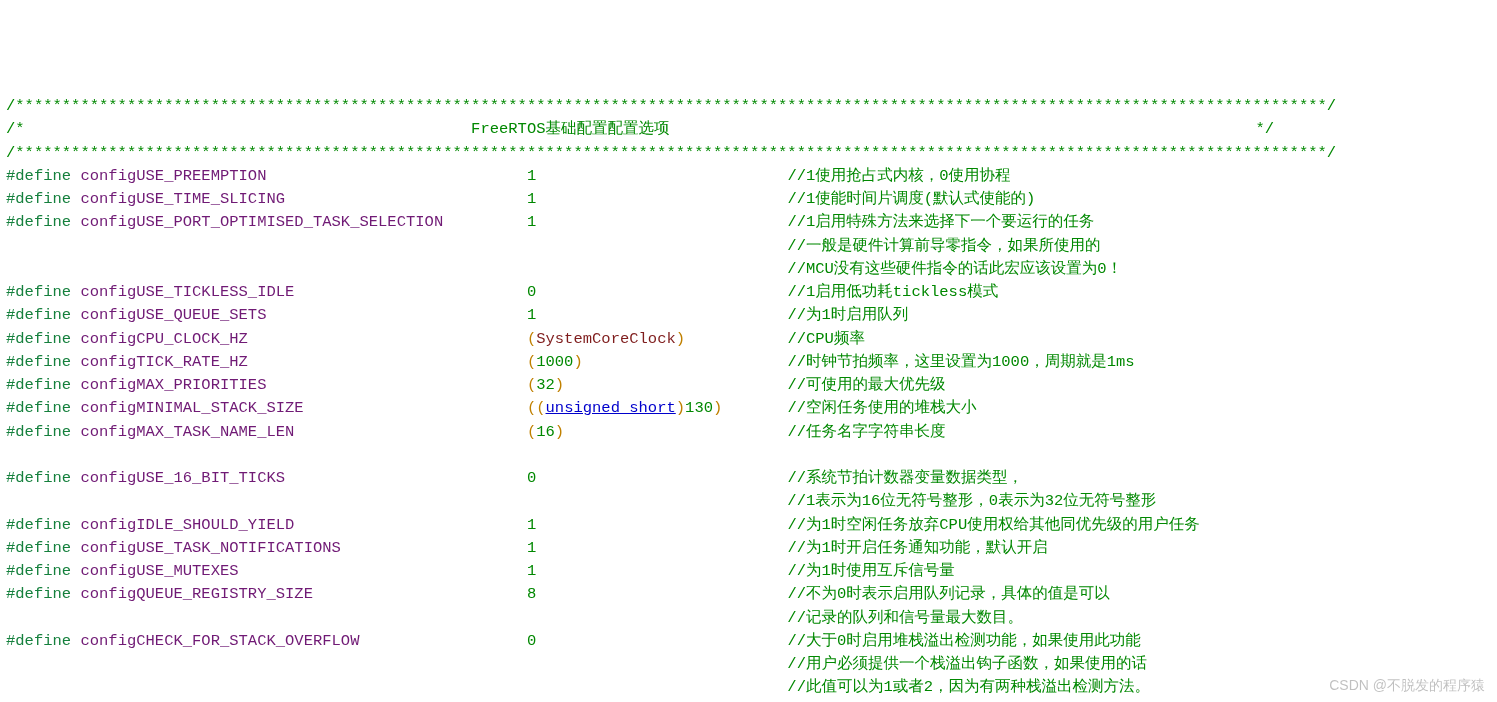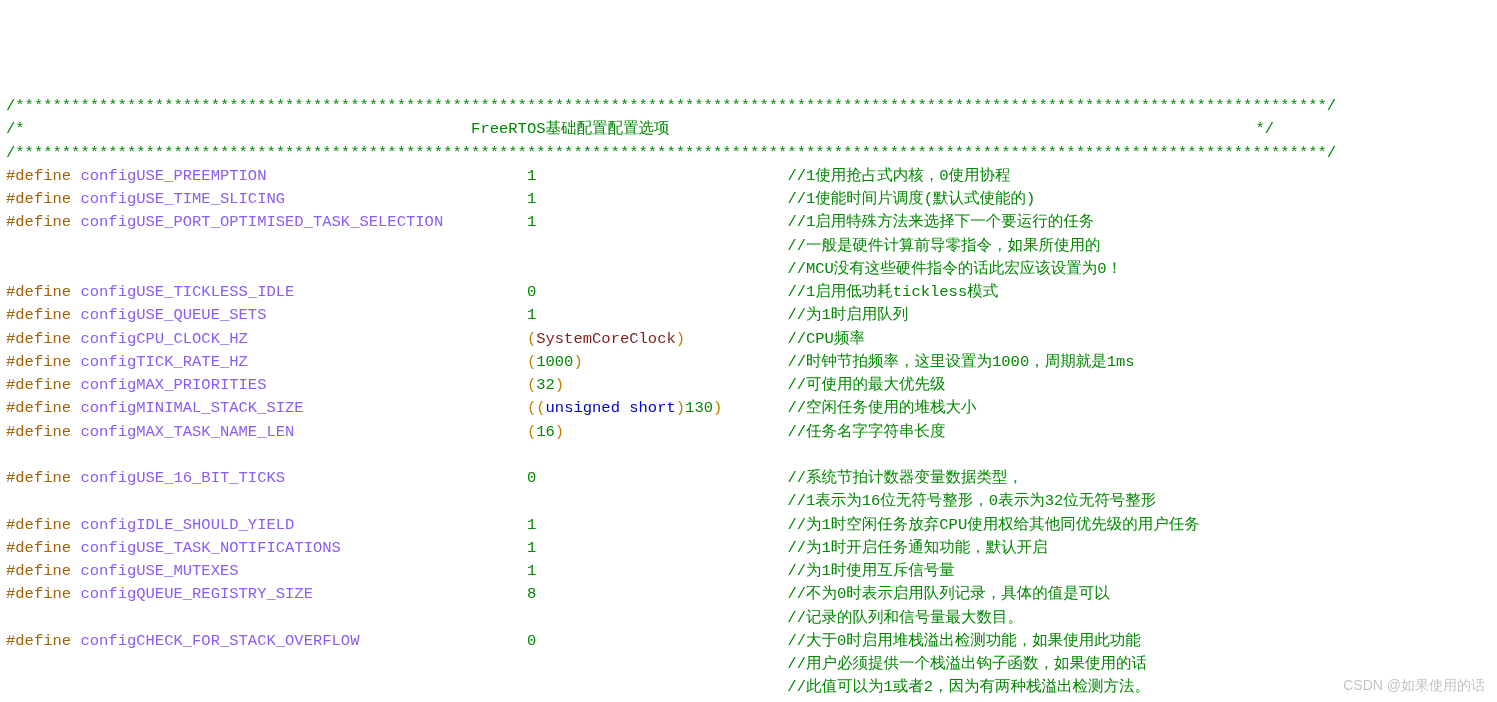--- a/index.html
+++ b/index.html
@@ -6,38 +6,38 @@
     margin: 0;
     padding: 2px 6px;
     background: #ffffff;
     font-family: "Consolas", "Courier New", monospace;
     font-size: 15.5px;
     line-height: 1.5;
     white-space: pre;
     overflow: hidden;
   }
   .c-comment { color: #008800; }
-  .c-define  { color: #a16207; }
-  .c-macro   { color: #8b5cf6; }
+  .c-define  { color: #15803d; }
+  .c-macro   { color: #701a75; }
   .c-num     { color: #008800; }
   .c-paren   { color: #c08000; }
   .c-ident   { color: #7f1d1d; }
-  .c-kw      { color: #0000cc; }
+  .c-kw      { color: #0000cc; text-decoration: underline; }
   .watermark {
     position: fixed;
     right: 12px;
     bottom: 6px;
     color: rgba(0,0,0,0.25);
     font-family: sans-serif;
     font-size: 14px;
     pointer-events: none;
   }
 </style>
 </head>
 <body>
 
 
 
 <div id="code"><div><span class="c-comment">/*********************************************************************************************************************************************/</span></div><div><span class="c-comment">/*                                                </span><span class="c-comment">FreeRTOS基础配置配置选项</span><span class="c-comment">                                                               */</span></div><div><span class="c-comment">/*********************************************************************************************************************************************/</span></div><div><span class="c-define">#define </span><span class="c-macro">configUSE_PREEMPTION</span>                            <span class="c-num">1</span>                           <span class="c-comment">//1使用抢占式内核，0使用协程</span></div><div><span class="c-define">#define </span><span class="c-macro">configUSE_TIME_SLICING</span>                          <span class="c-num">1</span>                           <span class="c-comment">//1使能时间片调度(默认式使能的)</span></div><div><span class="c-define">#define </span><span class="c-macro">configUSE_PORT_OPTIMISED_TASK_SELECTION</span>         <span class="c-num">1</span>                           <span class="c-comment">//1启用特殊方法来选择下一个要运行的任务</span></div><div>                                                                                    <span class="c-comment">//一般是硬件计算前导零指令，如果所使用的</span></div><div>                                                                                    <span class="c-comment">//MCU没有这些硬件指令的话此宏应该设置为0！</span></div><div><span class="c-define">#define </span><span class="c-macro">configUSE_TICKLESS_IDLE</span>                         <span class="c-num">0</span>                           <span class="c-comment">//1启用低功耗tickless模式</span></div><div><span class="c-define">#define </span><span class="c-macro">configUSE_QUEUE_SETS</span>                            <span class="c-num">1</span>                           <span class="c-comment">//为1时启用队列</span></div><div><span class="c-define">#define </span><span class="c-macro">configCPU_CLOCK_HZ</span>                              <span class="c-paren">(</span><span class="c-ident">SystemCoreClock</span><span class="c-paren">)</span>           <span class="c-comment">//CPU频率</span></div><div><span class="c-define">#define </span><span class="c-macro">configTICK_RATE_HZ</span>                              <span class="c-paren">(</span><span class="c-num">1000</span><span class="c-paren">)</span>                      <span class="c-comment">//时钟节拍频率，这里设置为1000，周期就是1ms</span></div><div><span class="c-define">#define </span><span class="c-macro">configMAX_PRIORITIES</span>                            <span class="c-paren">(</span><span class="c-num">32</span><span class="c-paren">)</span>                        <span class="c-comment">//可使用的最大优先级</span></div><div><span class="c-define">#define </span><span class="c-macro">configMINIMAL_STACK_SIZE</span>                        <span class="c-paren">((</span><span class="c-kw">unsigned short</span><span class="c-paren">)</span><span class="c-num">130</span><span class="c-paren">)</span>       <span class="c-comment">//空闲任务使用的堆栈大小</span></div><div><span class="c-define">#define </span><span class="c-macro">configMAX_TASK_NAME_LEN</span>                         <span class="c-paren">(</span><span class="c-num">16</span><span class="c-paren">)</span>                        <span class="c-comment">//任务名字字符串长度</span></div><div> </div><div><span class="c-define">#define </span><span class="c-macro">configUSE_16_BIT_TICKS</span>                          <span class="c-num">0</span>                           <span class="c-comment">//系统节拍计数器变量数据类型，</span></div><div>                                                                                    <span class="c-comment">//1表示为16位无符号整形，0表示为32位无符号整形</span></div><div><span class="c-define">#define </span><span class="c-macro">configIDLE_SHOULD_YIELD</span>                         <span class="c-num">1</span>                           <span class="c-comment">//为1时空闲任务放弃CPU使用权给其他同优先级的用户任务</span></div><div><span class="c-define">#define </span><span class="c-macro">configUSE_TASK_NOTIFICATIONS</span>                    <span class="c-num">1</span>                           <span class="c-comment">//为1时开启任务通知功能，默认开启</span></div><div><span class="c-define">#define </span><span class="c-macro">configUSE_MUTEXES</span>                               <span class="c-num">1</span>                           <span class="c-comment">//为1时使用互斥信号量</span></div><div><span class="c-define">#define </span><span class="c-macro">configQUEUE_REGISTRY_SIZE</span>                       <span class="c-num">8</span>                           <span class="c-comment">//不为0时表示启用队列记录，具体的值是可以</span></div><div>                                                                                    <span class="c-comment">//记录的队列和信号量最大数目。</span></div><div><span class="c-define">#define </span><span class="c-macro">configCHECK_FOR_STACK_OVERFLOW</span>                  <span class="c-num">0</span>                           <span class="c-comment">//大于0时启用堆栈溢出检测功能，如果使用此功能</span></div><div>                                                                                    <span class="c-comment">//用户必须提供一个栈溢出钩子函数，如果使用的话</span></div><div>                                                                                    <span class="c-comment">//此值可以为1或者2，因为有两种栈溢出检测方法。</span></div><div><span class="c-define">#define </span><span class="c-macro">configUSE_RECURSIVE_MUTEXES</span>                     <span class="c-num">1</span>                           <span class="c-comment">//为1时使用递归互斥信号量</span></div></div>
-<div class="watermark">CSDN @如果使用的话</div>
+<div class="watermark">CSDN @不脱发的程序猿</div>
 
 
 
 
 </body></html>

